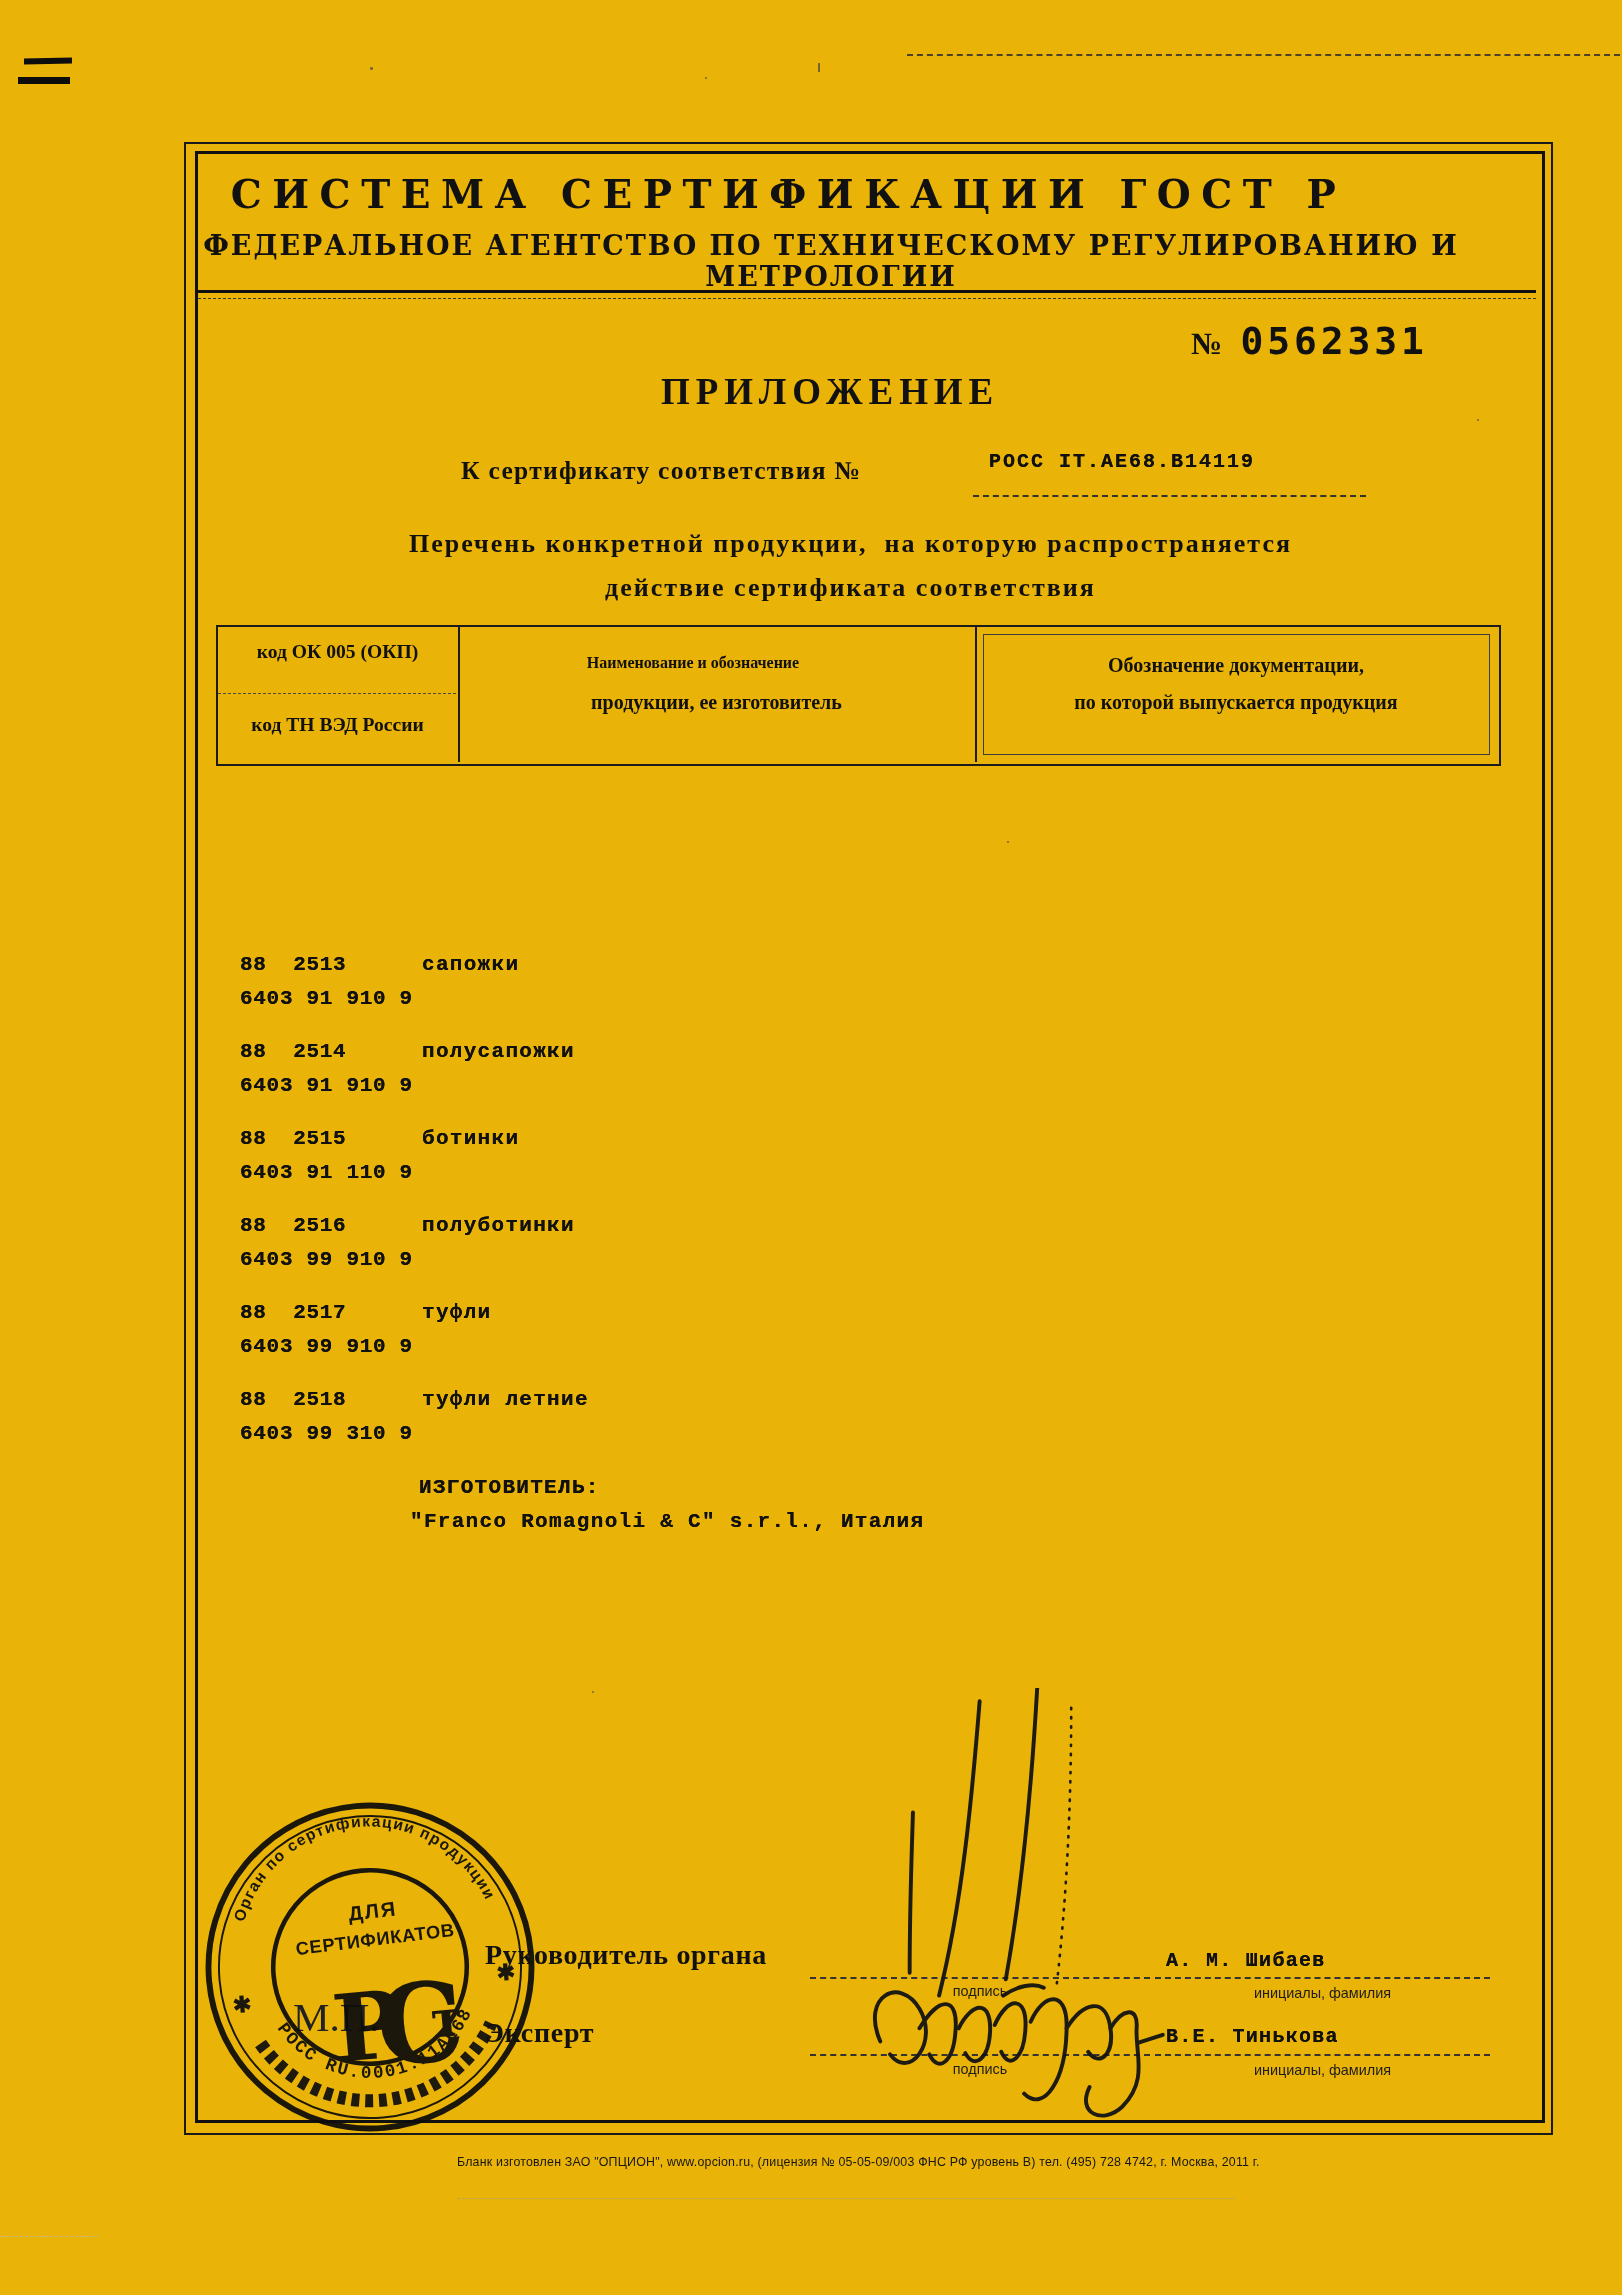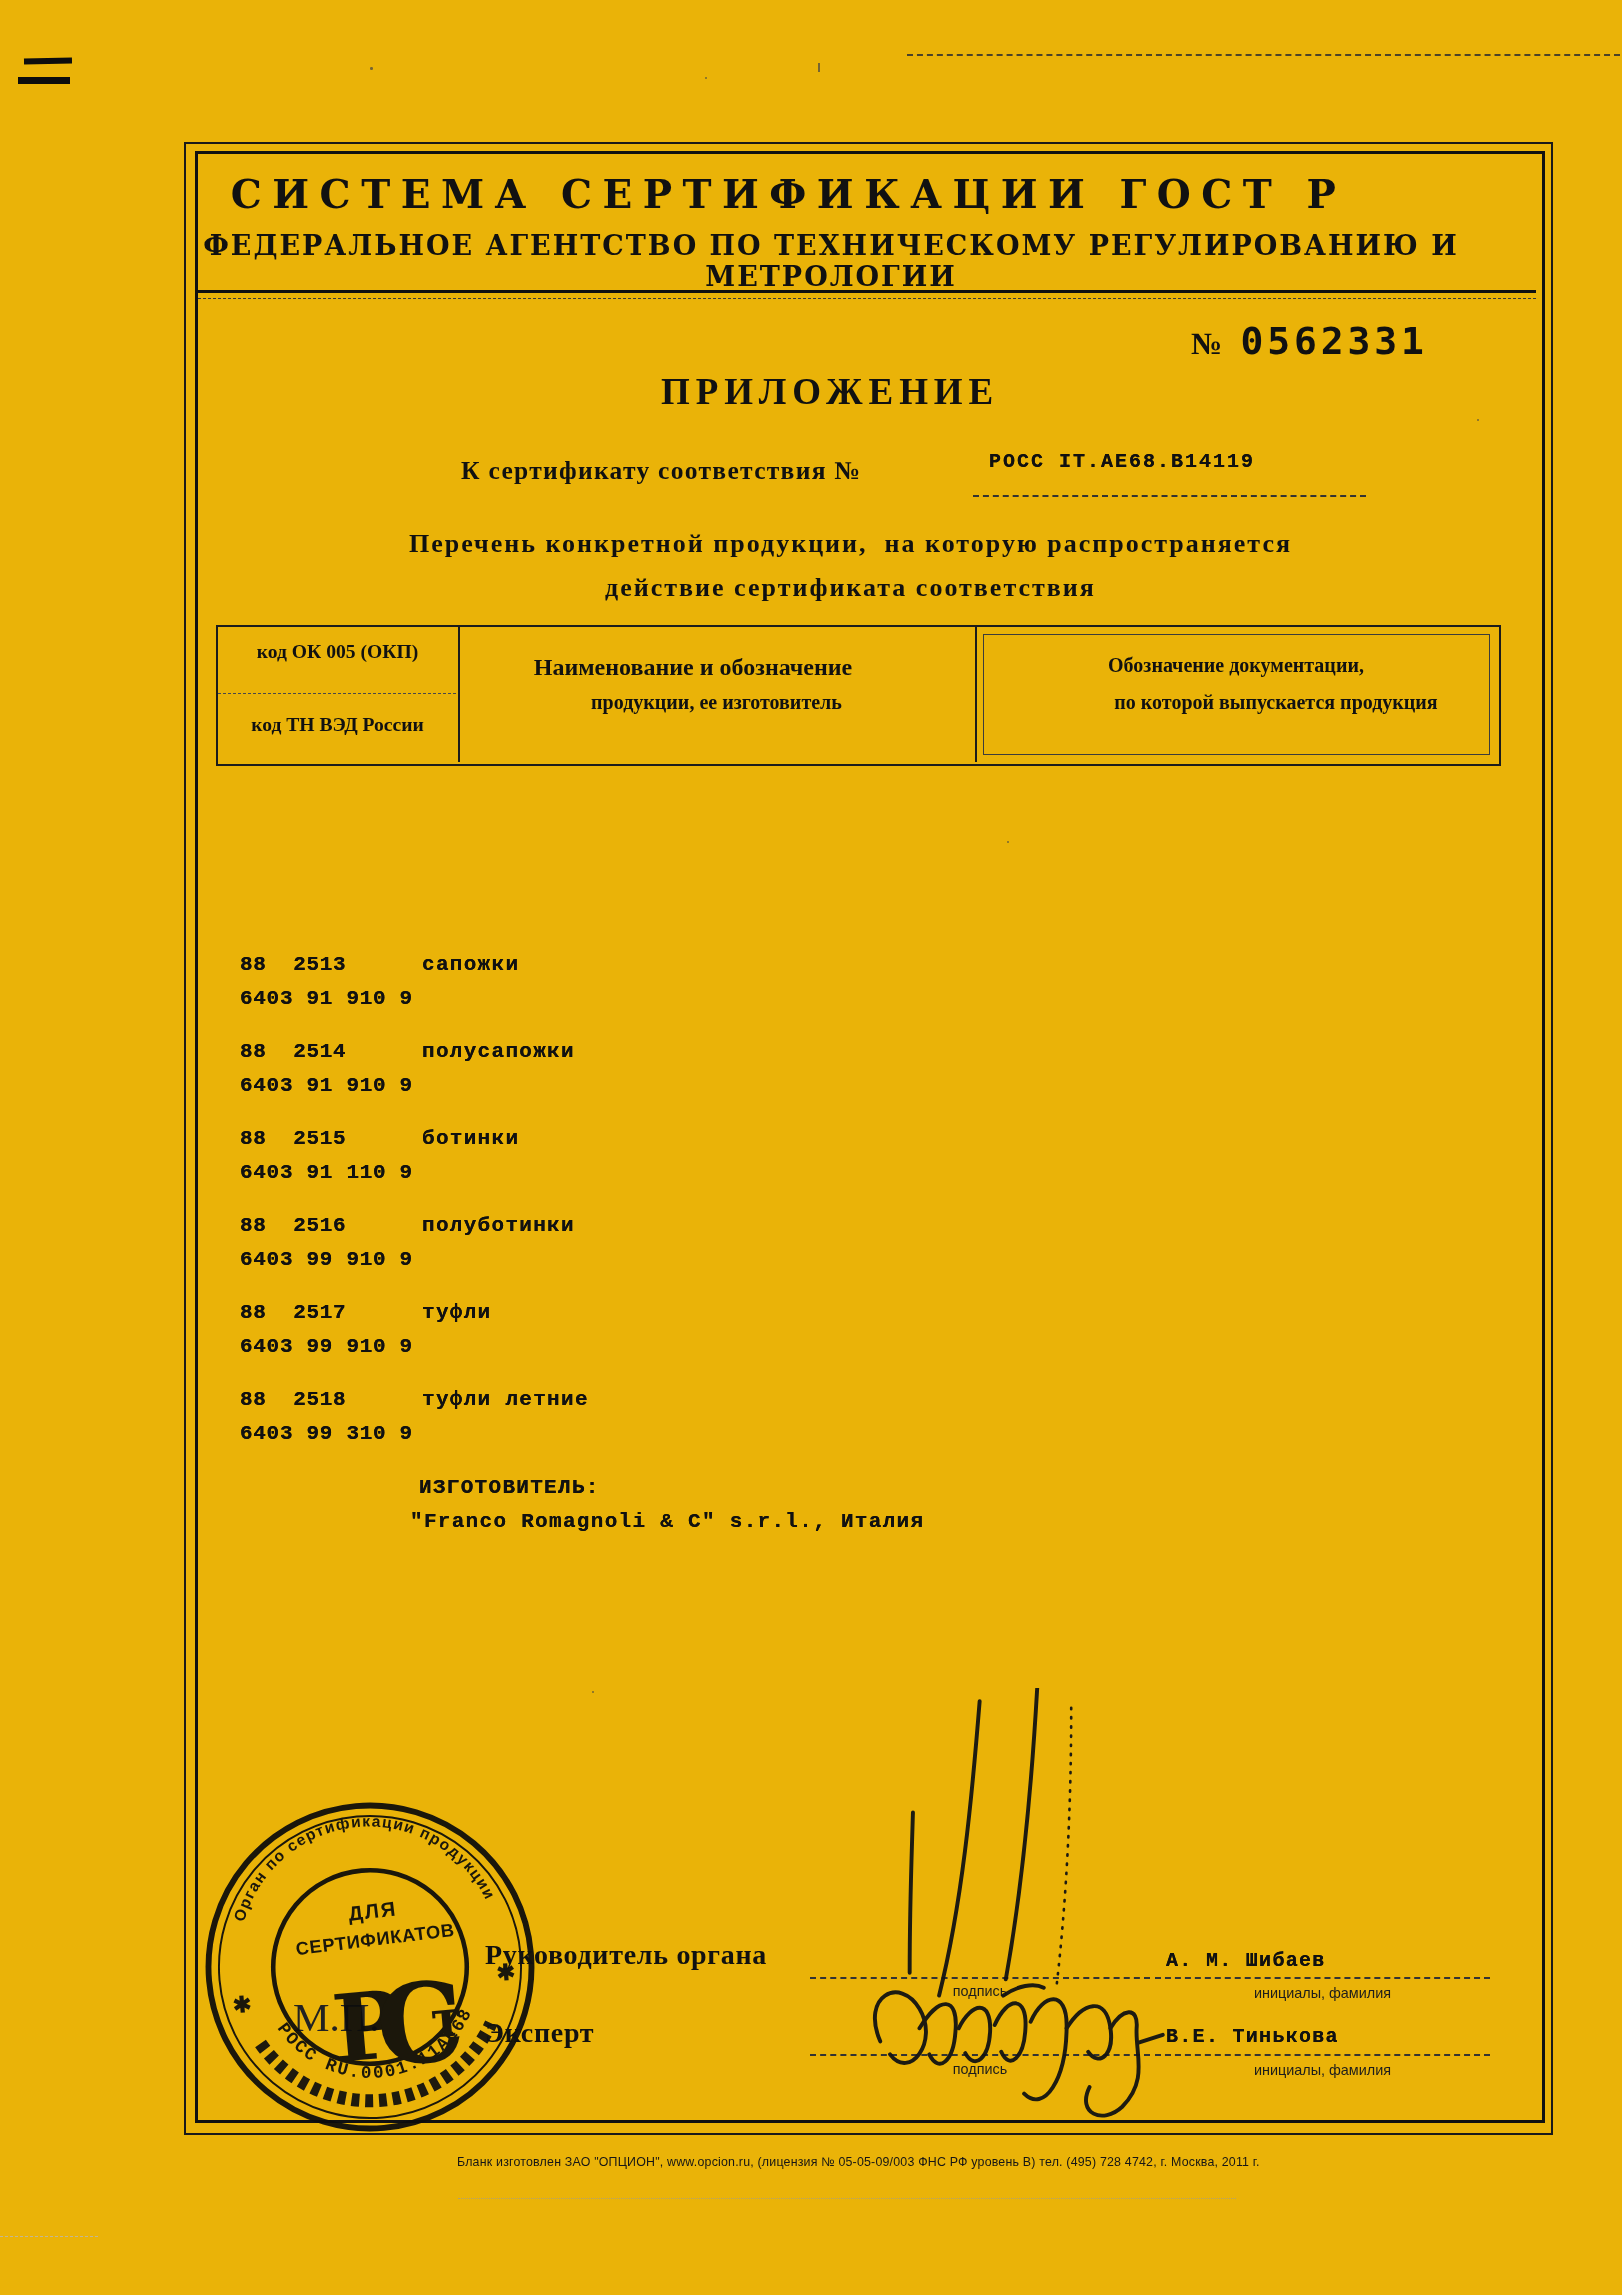--- a/index.html
+++ b/index.html
@@ -32,24 +32,24 @@
   .certline{left:973px;top:495px;width:393px;border-top:2px dashed #333;}
   .ltitle1{left:327px;top:529px;width:1047px;font-size:26px;letter-spacing:2px;}
   .ltitle2{left:327px;top:573px;width:1047px;font-size:26px;letter-spacing:2px;}
   
   .tblbox{left:216px;top:625px;width:1281px;height:137px;border:2px solid #1c1c1c;}
   .vdiv{top:625px;height:137px;border-left:2px solid #1c1c1c;}
   .inset3{left:983px;top:634px;width:505px;height:119px;border:1.3px solid #3c3c3c;}
   .c1a{left:217px;top:641px;width:241px;font-size:19.6px;}
   .c1div{left:218px;top:693px;width:238px;border-top:1.3px dashed #4a4a4a;}
   .c1b{left:217px;top:714px;width:241px;font-size:19.6px;}
-  .c2l1{left:459px;top:654px;width:468px;font-size:24px;}
+  .c2l1{left:459px;top:654px;width:468px;font-size:16px;}
   .c2l2{left:459px;top:691px;width:515px;font-size:20px;}
   .c3l1{left:977px;top:654px;width:518px;font-size:20px;}
-  .c3l2{left:977px;top:691px;width:518px;font-size:20px;margin-left:40px;}
+  .c3l2{left:977px;top:691px;width:518px;font-size:20px;}
   
   .desc{left:404px;top:811px;font-size:21px;letter-spacing:3.3px;line-height:33px;white-space:pre-line;}
   .okp{left:240px;font-size:21px;letter-spacing:0.7px;}
   .pname{left:422px;font-size:21px;letter-spacing:1.3px;}
   .tnved{left:240px;font-size:21px;letter-spacing:0.7px;}
   .mfg1{left:419px;top:1476px;font-size:21px;letter-spacing:1.3px;}
   .mfg2{left:410px;top:1510px;font-size:21px;letter-spacing:1.3px;}
   
   .role1{left:485px;top:1939px;font-size:28px;letter-spacing:0.7px;}
   .role2{left:485px;top:2017px;font-size:28px;letter-spacing:0.7px;}

